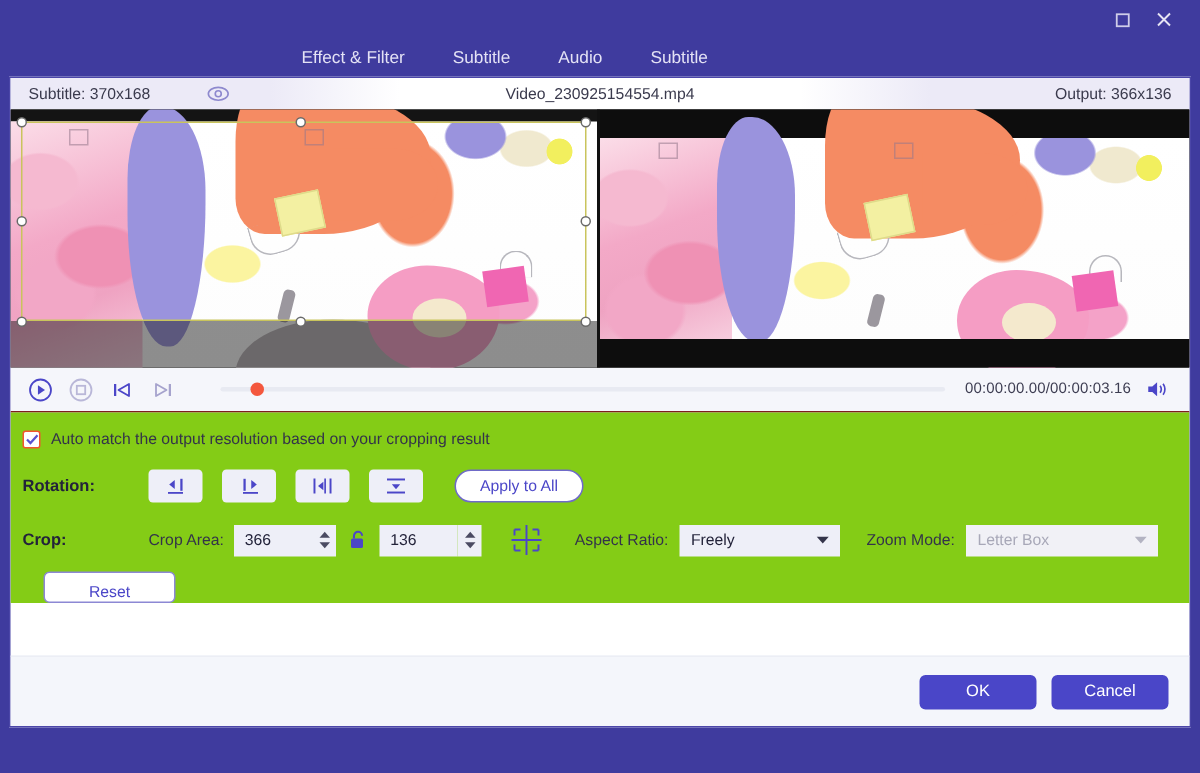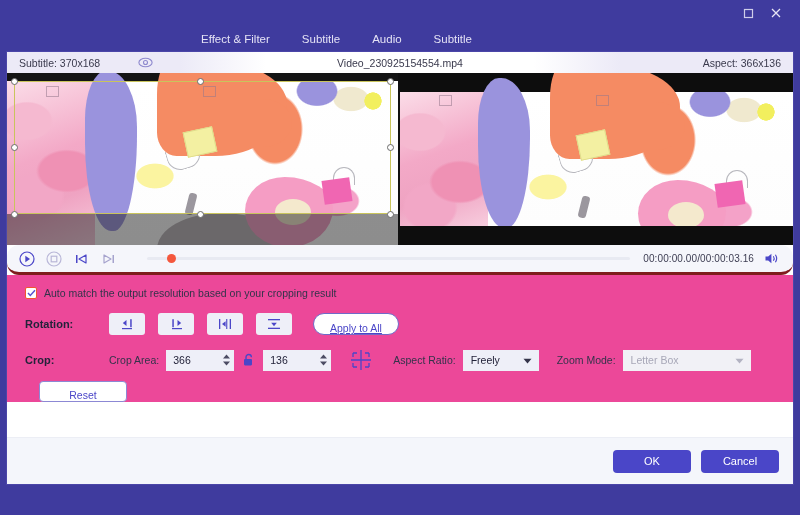--- a/index.html
+++ b/index.html
@@ -198,38 +198,37 @@
     font-size: 14px; letter-spacing: 3px;
     color: #d6d4d2;
     text-shadow: 0 1px 1px rgba(0,0,0,.45);
   }
   .letterbar { position: absolute; left: 0; right: 0; background: #0d0d0d; }
 
   
   .transport {
     height: 30px; background: #f5f6fb;
     display: flex; align-items: center; padding: 0 10px; gap: 7px;
-    border-bottom: 3px solid #7f1d1d;
-    border-radius: 12px;
+    border-bottom: 1px solid #7f1d1d;
   }
   .tbtn { width: 20px; height: 20px; display: flex; align-items: center; justify-content: center; cursor: pointer; }
   .timeline {
     position: relative; flex: 1; height: 20px; margin: 0 6px 0 22px;
     display: flex; align-items: center; cursor: pointer;
   }
   .tl-track { width: 100%; height: 3px; background: #e8eaf2; border-radius: 2px; }
   .tl-head {
     position: absolute; left: 20px; width: 9px; height: 9px;
     background: #f4573d; border-radius: 50%;
   }
   .timecode { font-size: 10px; color: #3d3d52; letter-spacing: .1px; white-space: nowrap; }
   .vol { width: 22px; height: 20px; display: flex; align-items: center; justify-content: center; cursor: pointer; color: #4b46c8; }
 
   
-  .controls { padding: 12px 18px 0 18px; background: #ec4899; }
+  .controls { padding: 12px 18px 0 8px; background: #84cc16; }
   .row { display: flex; align-items: center; }
 
   .chkrow { margin-bottom: 14px; gap: 7px; }
   .chkbox {
     width: 12px; height: 12px; border: 1.5px solid #f2562e;
     background: #fff; border-radius: 2px; cursor: pointer;
     display: flex; align-items: center; justify-content: center;
   }
   .chkbox svg { display: block; }
   .chklabel { font-size: 10.5px; color: #33334a; }
@@ -238,22 +237,22 @@
 
   .rotrow { margin-bottom: 14px; }
   .rotbtn {
     width: 36px; height: 22px; background: #eeeff8; border-radius: 3px;
     display: flex; align-items: center; justify-content: center;
     margin-right: 13px; cursor: pointer;
   }
   .pillbtn {
     height: 22px; padding: 0 16px; border: 1px solid #6f6ac8;
     border-radius: 11px; background: #fff; color: #4b46c8;
-    font-size: 10.5px; display: flex; align-items: flex-end; justify-content: center;
-    cursor: pointer; margin-left: 8px; text-decoration: underline;
+    font-size: 10.5px; display: flex; align-items: center; justify-content: center;
+    cursor: pointer; margin-left: 8px;
   }
 
   .croprow { margin-bottom: 10px; }
   .field-lbl { font-size: 10.5px; color: #33334a; margin-right: 7px; }
   .num {
     width: 52px; height: 21px; background: #eeeff8; border: none;
     font-size: 10.5px; color: #23233a; padding-left: 7px;
     font-family: "Liberation Sans", sans-serif;
   }
   .spin {
@@ -262,21 +261,21 @@
     gap: 2px; cursor: pointer; margin-right: 8px;
   }
   .lock { margin-right: 8px; cursor: pointer; display: flex; }
   .cropicon { margin: 0 6px 0 10px; cursor: pointer; display: flex; }
 
   .sel {
     position: relative; height: 21px; background: #eeeff8;
     display: flex; align-items: center; padding: 0 22px 0 8px;
     font-size: 10.5px; color: #23233a; cursor: pointer;
   }
-  .sel.wide { width: 76px; }
+  .sel.wide { width: 107px; }
   .sel.disabled { color: #a8a8b8; cursor: default; background: #f1f1f6; }
   .sel .caret {
     position: absolute; right: 7px; top: 50%; transform: translateY(-50%);
   }
 
   .resetrow { margin-top: 2px; }
   .resetbtn {
     width: 88px; height: 21px; border: 1px solid #8c88d4; border-radius: 4px;
     background: #fff; color: #4b46c8; font-size: 10.5px;
     display: flex; align-items: flex-end; justify-content: center; cursor: pointer;
@@ -336,21 +335,21 @@
       <div class="info-left">
         <span>Subtitle: 370x168</span>
         <span class="eye-icon">
           <svg width="15" height="11" viewBox="0 0 15 11">
               <ellipse cx="7.5" cy="5.5" rx="6.6" ry="4.3" fill="none" stroke="#8e89ce" stroke-width="1.1"></ellipse>
               <circle cx="7.5" cy="5.5" r="2" fill="none" stroke="#8e89ce" stroke-width="1.1"></circle>
             </svg>
         </span>
       </div>
       <div class="info-center">Video_230925154554.mp4</div>
-      <div class="info-right">Aspect: 366x136</div>
+      <div class="info-right">Output: 366x136</div>
     </div>
 
     <div class="previews">
 
       <div class="preview left">
         <div class="vidart" style="top:8px; height:164px;">
           <div class="pinkwash"></div>
           <div class="purpleblob"></div>
           <div class="orangeblob"></div>
           <div class="orangehook"></div>

